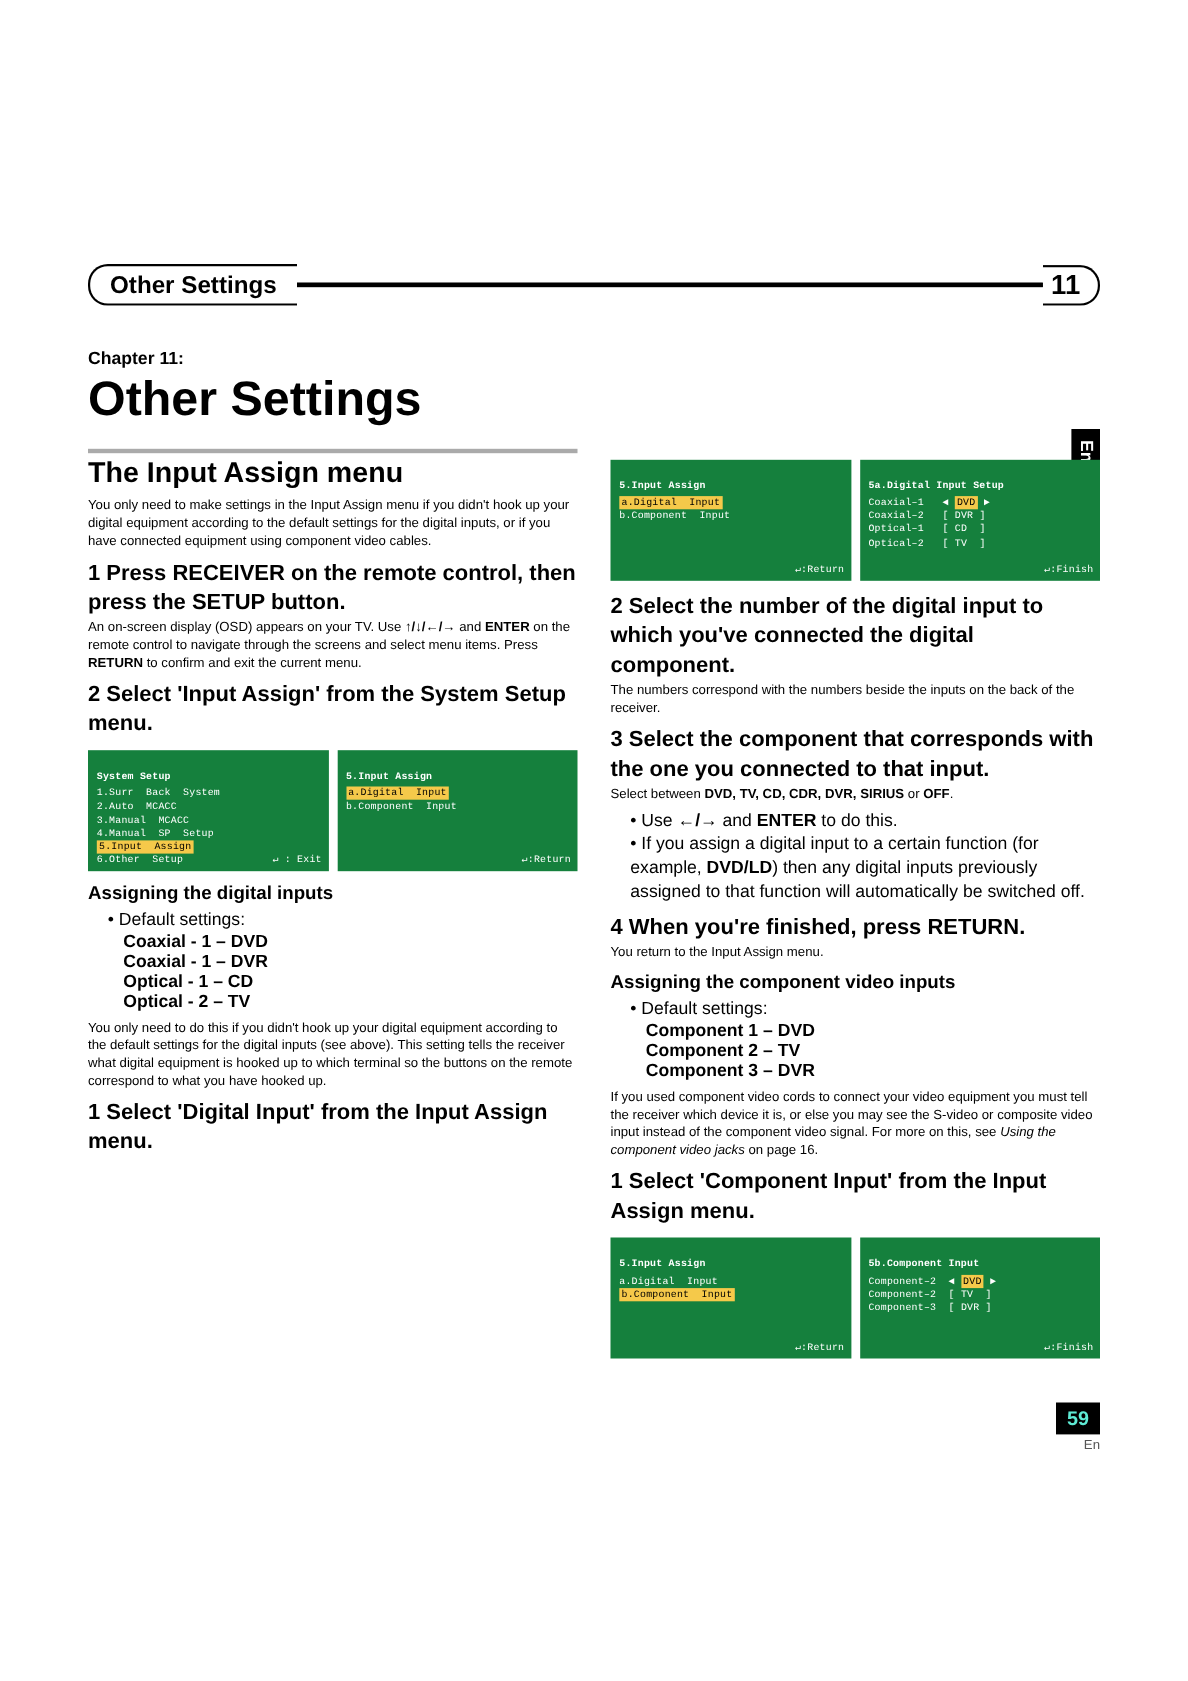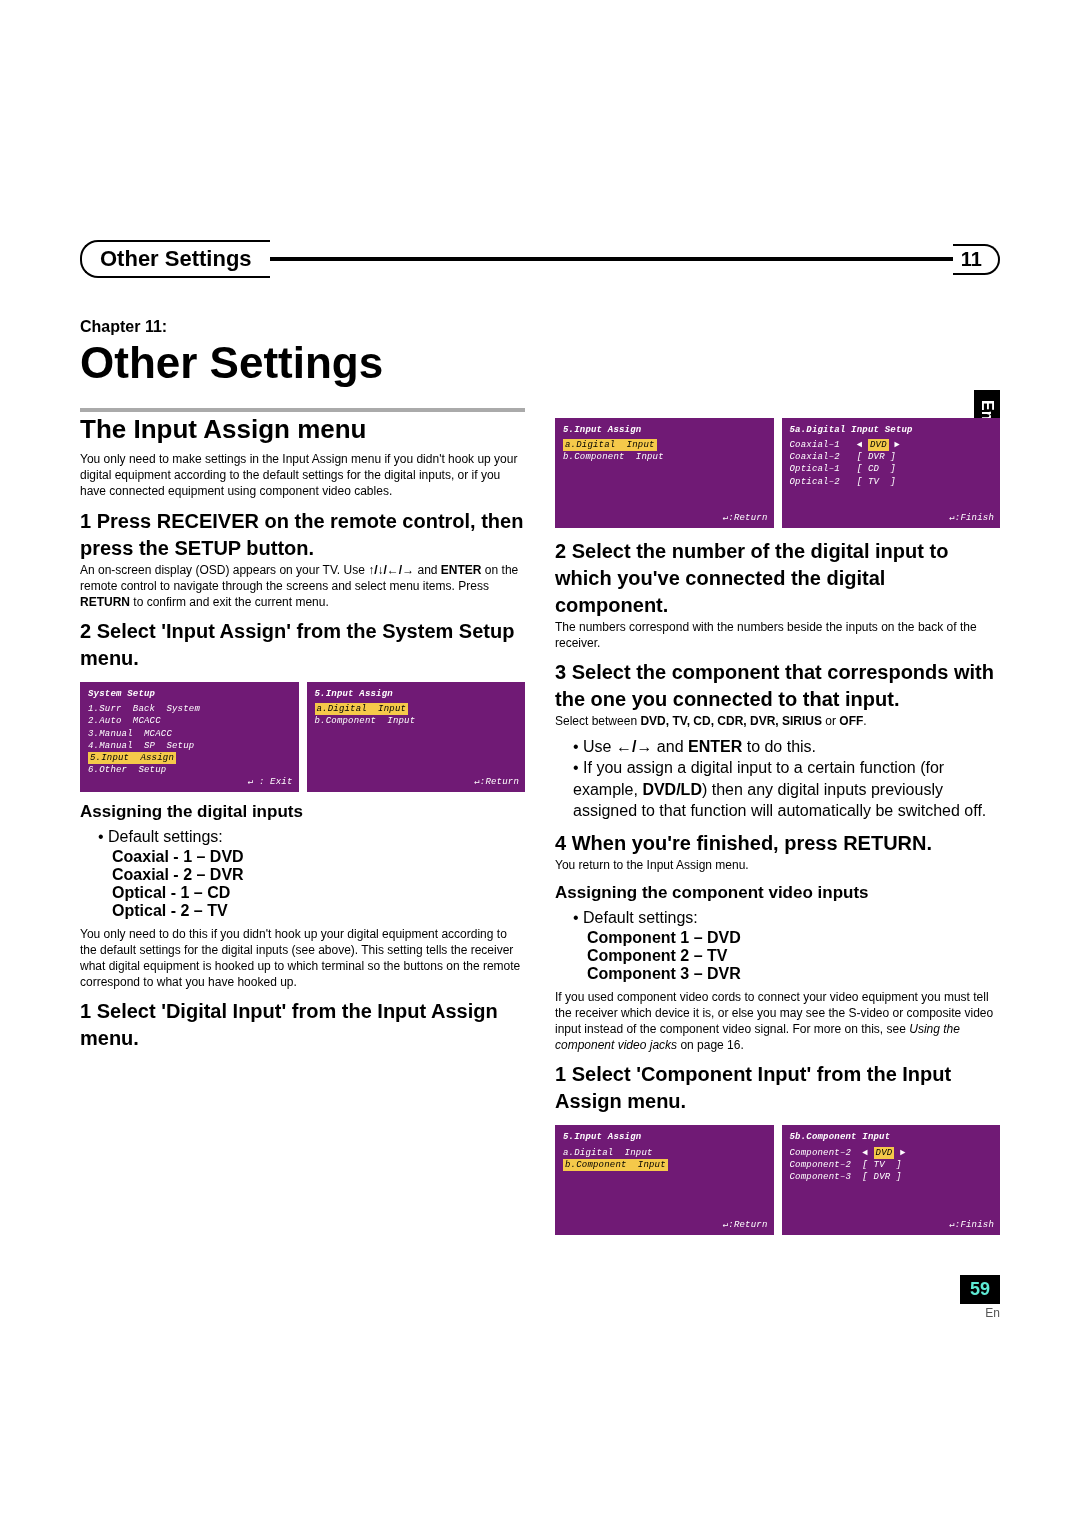--- a/index.html
+++ b/index.html
@@ -28,21 +28,21 @@
     display: inline-block;
   }
   .header-line {
     flex: 1;
     border-top: 2px solid #000;
     border-bottom: 2px solid #000;
     height: 2px;
     background: #000;
   }
   .header-num {
-    font-size: 20px;
+    font-size: 25px;
     font-weight: bold;
     border: 2px solid #000;
     border-left: none;
     border-radius: 0 18px 18px 0;
     padding: 2px 16px 2px 8px;
   }
   .chapter-label {
     font-size: 16px;
     font-weight: bold;
     margin-top: 40px;
@@ -77,31 +77,30 @@
   }
   .body-text { font-size: 12px; line-height: 1.35; margin-bottom: 6px; }
   .step { font-weight: bold; font-size: 20px; line-height: 1.35; margin-top: 8px; }
   .sub { font-weight: bold; font-size: 17px; margin-top: 10px; margin-bottom: 4px; }
   .bullet { margin-left: 18px; line-height: 1.35; }
   .bullet::before { content: "• "; }
   .bold { font-weight: bold; }
   .italic { font-style: italic; }
   .osd-row { display: flex; gap: 8px; margin: 10px 0; }
   .osd {
-    background: #701a75;
+    background: #15803d;
     color: #fff;
     font-family: "Courier New", monospace;
     font-size: 9px;
     width: 50%;
     height: 110px;
-    padding: 6px 8px;
+    padding: 18px 8px;
     position: relative;
     line-height: 1.35;
     letter-spacing: 0.2px;
-    font-style: italic;
   }
   .osd .title { font-weight: bold; color: #fff; margin-bottom: 3px; }
   .osd .sel { background: #f5c94a; color: #000; padding: 0 2px; display: inline-block; }
   .osd .foot { position: absolute; bottom: 4px; right: 6px; }
   .osd .row { white-space: pre; }
   .arrow-glyph { font-family: sans-serif; font-weight: bold; }
   .page-badge {
     display: block;
     width: 40px;
     text-align: center;
@@ -163,21 +162,21 @@
         <div class="title">5.Input  Assign</div>
         <div class="row"><span class="sel">a.Digital  Input</span></div>
         <div class="row">b.Component  Input</div>
         <div class="foot">↵:Return</div>
       </div>
     </div>
 
     <div class="sub">Assigning the digital inputs</div>
     <div class="bullet">Default settings:</div>
     <div class="bold" style="margin-left:32px;">Coaxial - 1 – DVD</div>
-    <div class="bold" style="margin-left:32px;">Coaxial - 2 – DVR</div>
+    <div class="bold" style="margin-left:32px;">Coaxial - 1 – DVR</div>
     <div class="bold" style="margin-left:32px;">Optical - 1 – CD</div>
     <div class="bold" style="margin-left:32px;">Optical - 2 – TV</div>
 
     <div class="body-text" style="margin-top:6px;">You only need to do this if you didn't hook up your digital equipment according to the default settings for the digital inputs (see above). This setting tells the receiver what digital equipment is hooked up to which terminal so the buttons on the remote correspond to what you have hooked up.</div>
 
     <div class="step">1   Select 'Digital Input' from the Input Assign menu.</div>
   </div>
 
   <div class="col">
 

